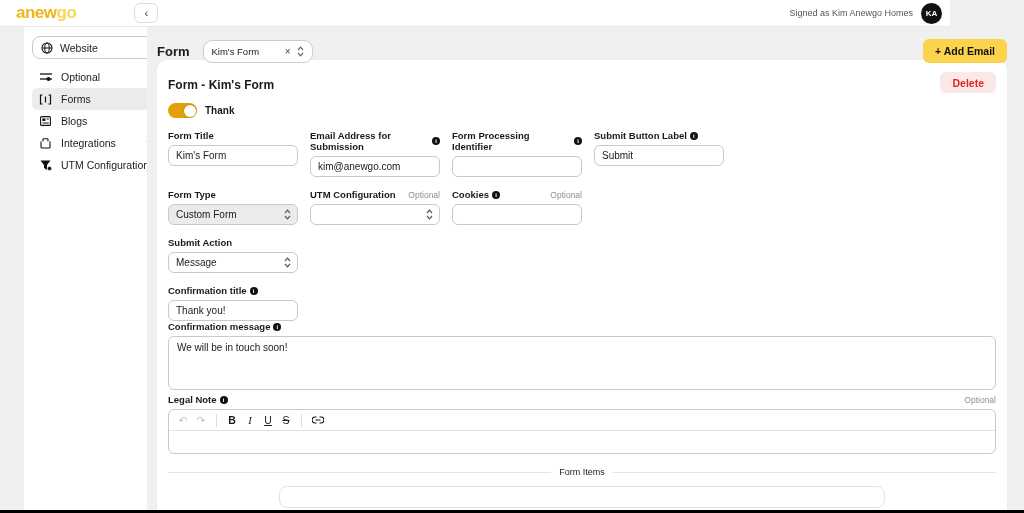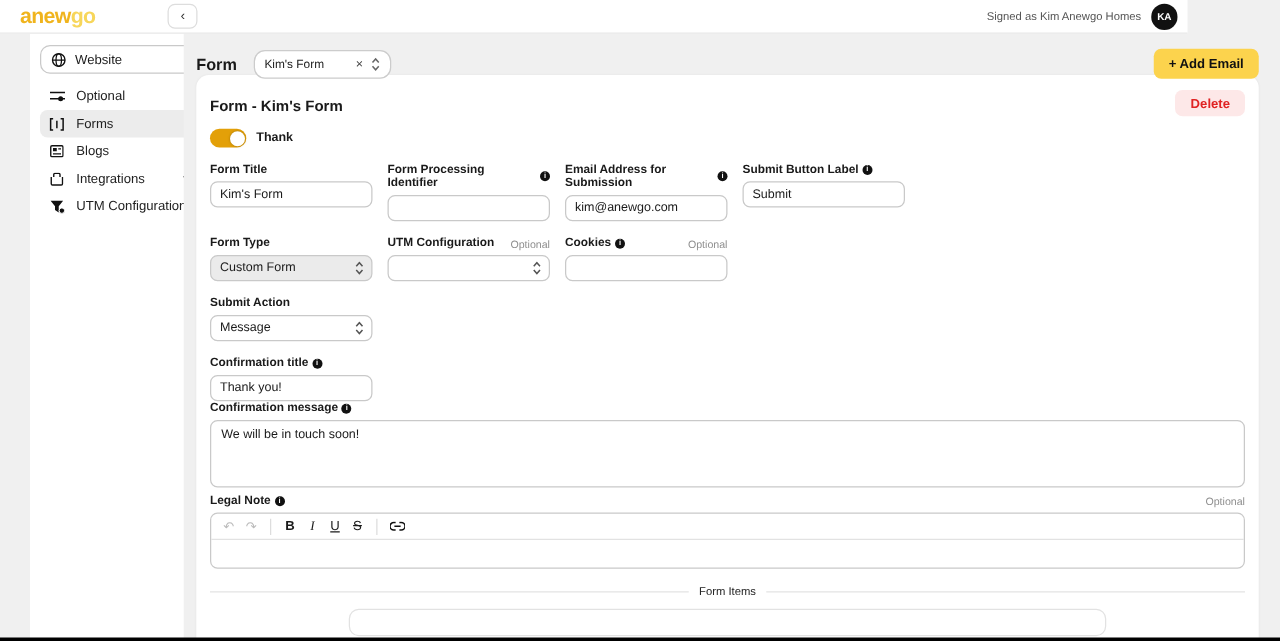--- a/index.html
+++ b/index.html
@@ -216,31 +216,31 @@
 
     <div class="fgrid">
       <div class="fcol">
         <div class="flabel">
             <span>Form Title</span>
           </div>
         <input class="tinput" value="Kim's Form" style="">
       </div>
       <div class="fcol">
         <div class="flabel">
+            <span>Email Address for Submission</span>
+            <span class="info-i">i</span>
+          </div>
+        <input class="tinput" value="kim@anewgo.com" style="">
+      </div>
+      <div class="fcol">
+        <div class="flabel">
             <span>Form Processing Identifier</span>
             <span class="info-i">i</span>
           </div>
         <input class="tinput" value="" style="">
-      </div>
-      <div class="fcol">
-        <div class="flabel">
-            <span>Email Address for Submission</span>
-            <span class="info-i">i</span>
-          </div>
-        <input class="tinput" value="kim@anewgo.com" style="">
       </div>
       <div class="fcol">
         <div class="flabel">
             <span>Submit Button Label</span>
             <span class="info-i">i</span>
           </div>
         <input class="tinput" value="Submit" style="">
       </div>
     </div>
 

